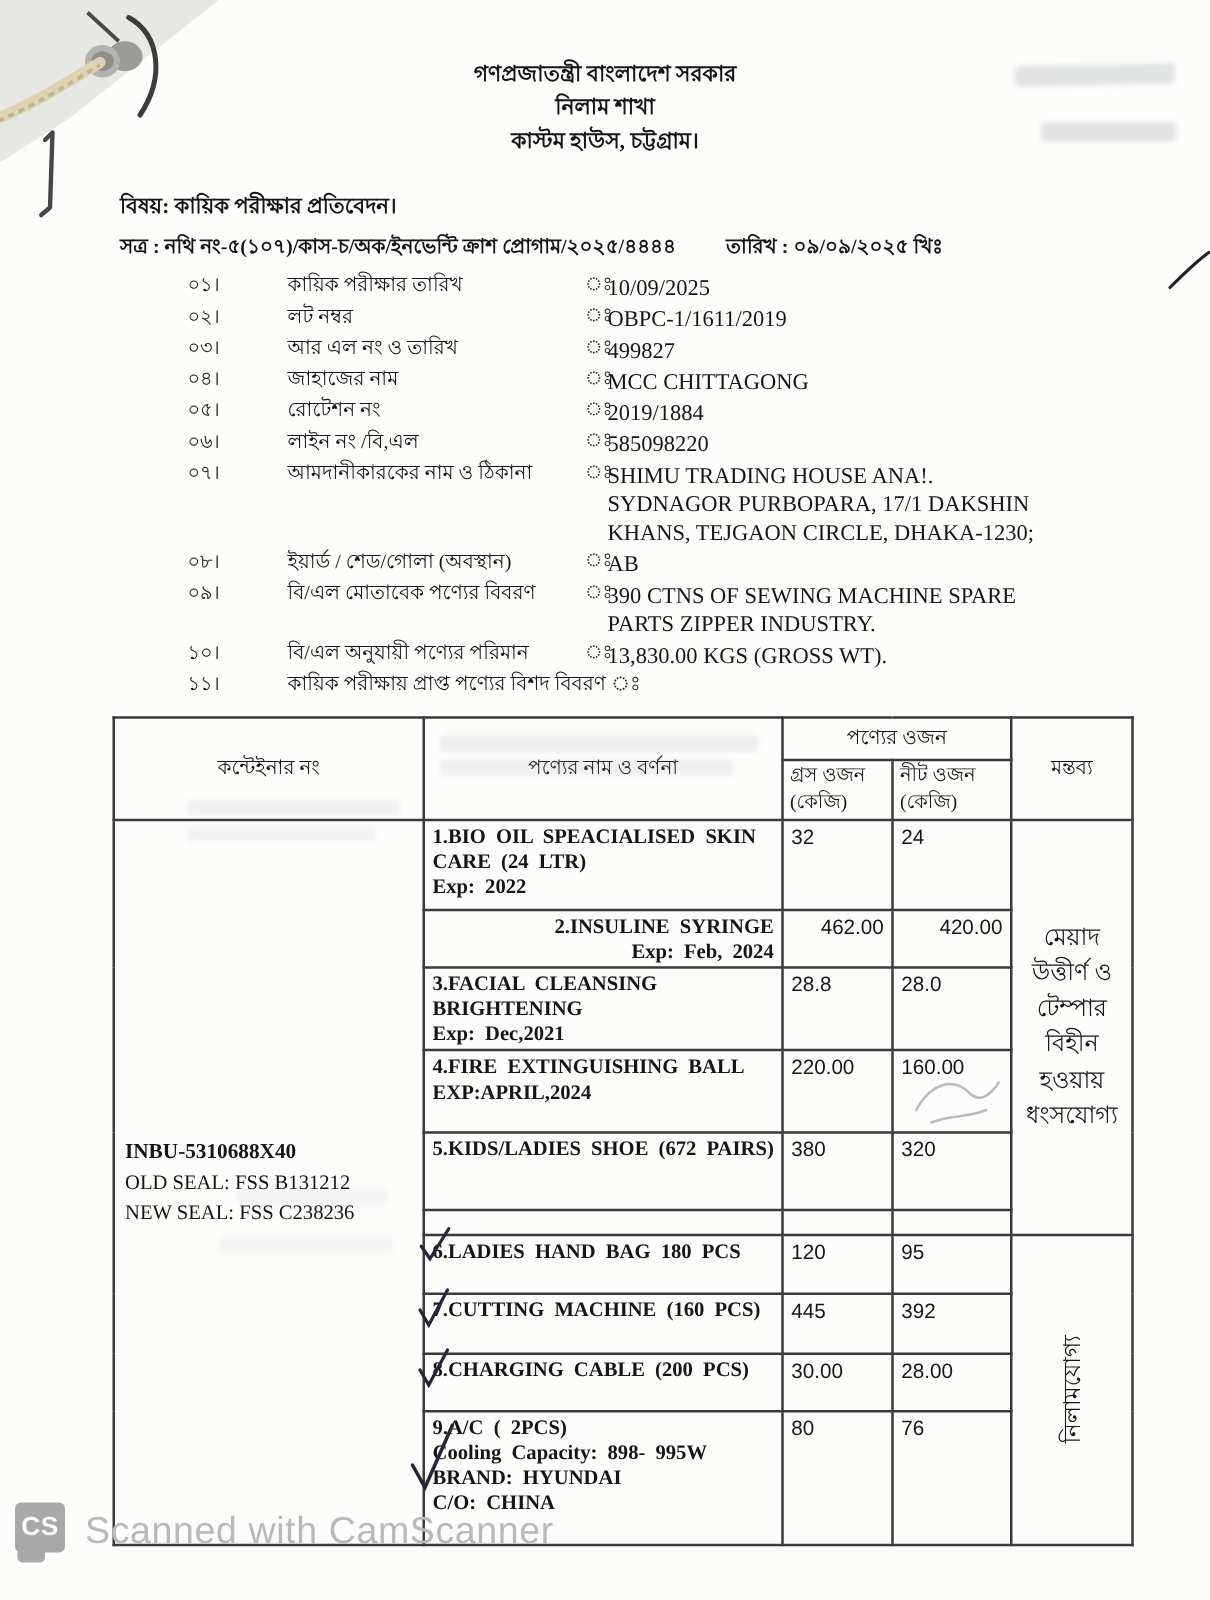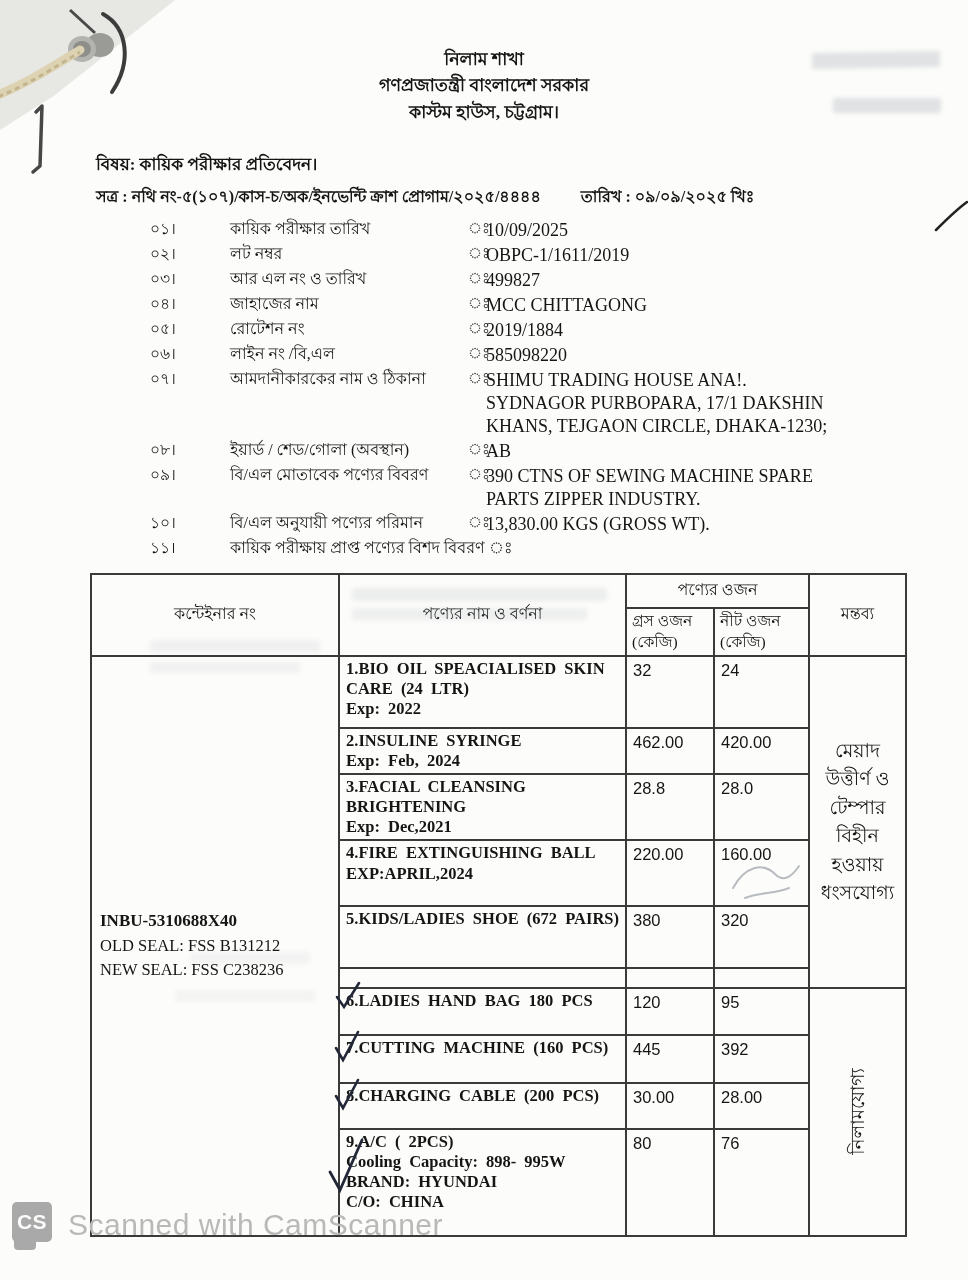--- a/index.html
+++ b/index.html
@@ -34,21 +34,21 @@
   .fcolon{font-size:15px;}
   .fvalue{font-size:18px;white-space:pre-line;line-height:1.28;}
 
   
   table.goods{border-collapse:collapse;margin:14px 0 0 90px;width:815px;table-layout:fixed;}
   table.goods td{border:2px solid #3a3a3a;vertical-align:top;padding:2px 6px;}
   col.c-cont{width:248px;} col.c-desc{width:287px;} col.c-g{width:88px;} col.c-n{width:95px;} col.c-rem{width:97px;}
   .hcell{text-align:center;vertical-align:middle !important;font-size:16px;}
   .hsub{font-size:15.5px;text-align:left;vertical-align:middle !important;line-height:1.35;padding-left:5px !important;margin-left:45px;}
   tr.h-top{height:34px;} tr.h-sub{height:46px;}
-  tr.r1{height:72px;} tr.r2{height:46px;} tr.r3{height:66px;} tr.r4{height:66px;} tr.r5{height:62px;}
+  tr.r1{height:72px;} tr.r2{height:46px;text-align:right;} tr.r3{height:66px;} tr.r4{height:66px;} tr.r5{height:62px;}
   tr.rsp{height:20px;} tr.r6{height:46px;} tr.r7{height:48px;} tr.r8{height:42px;} tr.r9{height:92px;}
   td.container-cell{vertical-align:middle !important;padding-left:8px !important;font-size:16.5px;line-height:1.5;}
   .cont-num{font-weight:bold;font-size:17px;}
   td.desc{font-weight:bold;font-size:16.5px;line-height:1.22;white-space:pre-line;word-spacing:4px;position:relative;}
   td.wnum{font-family:"Liberation Sans","DejaVu Sans",sans-serif;font-size:16.5px;padding-top:4px !important;}
   td.remarks-destroy{vertical-align:middle !important;text-align:center;font-size:19px;line-height:1.5;padding:0 4px !important;}
   td.remarks-auction{vertical-align:middle !important;text-align:center;position:relative;}
   .vtext{display:inline-block;transform:rotate(-90deg);white-space:nowrap;font-size:18.5px;}
   .check{position:absolute;z-index:2;}
 
@@ -87,22 +87,22 @@
 
   <svg class="pen-tick" width="34" height="40" viewBox="0 0 34 40">
     <path d="M2,32 C 12,22 22,12 33,4" stroke="#222" stroke-width="2.5" fill="none" stroke-linecap="round"></path>
   </svg>
 
   <svg class="scribble" style="left:725px;top:848px;" width="80" height="60" viewBox="0 0 80 60">
     <path d="M8,40 C 20,18 38,14 50,26 C 58,34 66,30 74,18 M20,50 C 35,44 50,46 64,40" stroke="#555f6e" stroke-width="2" fill="none" stroke-linecap="round"></path>
   </svg>
 
   <div class="doc-header">
+    <div>গণপ্রজাতন্ত্রী বাংলাদেশ সরকার</div>
     <div>নিলাম শাখা</div>
-    <div>গণপ্রজাতন্ত্রী বাংলাদেশ সরকার</div>
     <div>কাস্টম হাউস, চট্টগ্রাম।</div>
   </div>
 
   <div class="subject-block">
     <div class="subject">বিষয়: কায়িক পরীক্ষার প্রতিবেদন।</div>
     <div class="ref-row">
       <span>সত্র : নথি নং-৫(১০৭)/কাস-চ/অক/ইনভেন্টি ক্রাশ প্রোগাম/২০২৫/৪৪৪৪</span>
       <span>তারিখ : ০৯/০৯/২০২৫ খিঃ</span>
     </div>
   </div>

